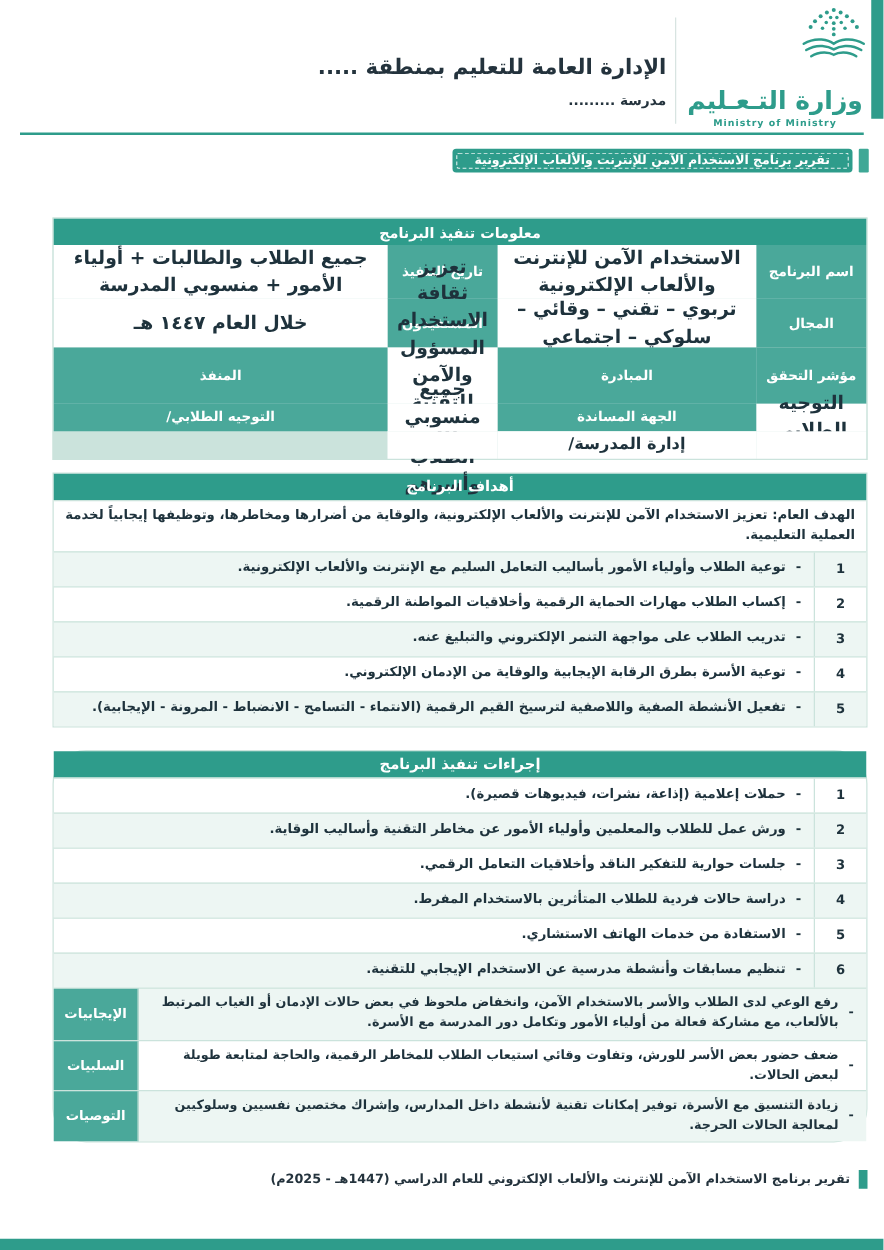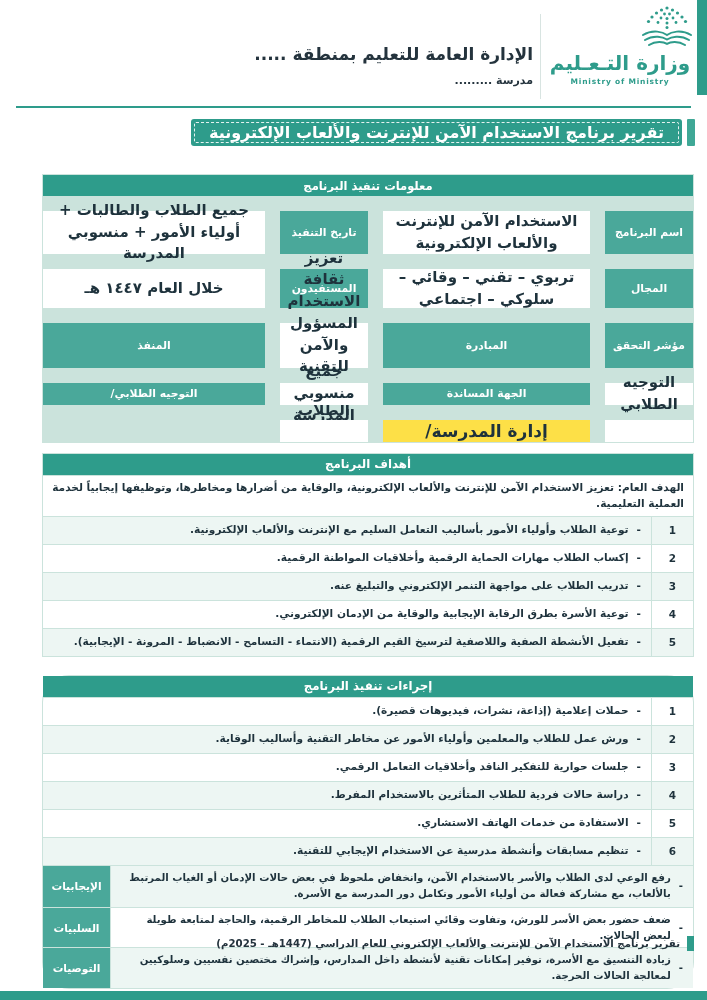--- a/index.html
+++ b/index.html
@@ -6,44 +6,44 @@
   html,body { background:#ffffff; }
   .page {
     position:relative; width:707px; height:1000px; margin:0 auto;
     background:#fff; direction:rtl; overflow:hidden;
     font-family:"DejaVu Sans", sans-serif; color:#1E323C;
   }
   
   .corner-bar { position:absolute; top:0; right:0; width:10px; height:95px; background:#2E9C8B; }
   .logo-block { position:absolute; top:5px; right:12px; width:150px; text-align:center; }
   .emblem-wrap { text-align:right; padding-left:22px; }
-  .logo-wordmark { font-size:20px; font-weight:bold; color:#2E9C8B; line-height:1.1; margin-top:1px; white-space:nowrap; }
+  .logo-wordmark { font-size:20px; font-weight:bold; color:#2E9C8B; line-height:1.1; margin-top:18px; white-space:nowrap; }
   .logo-english { font-size:7.5px; font-weight:600; color:#2E9C8B; letter-spacing:.8px; direction:ltr; margin-top:3px; }
   .header-divider { position:absolute; top:14px; right:166px; width:1px; height:85px; background:#d8e4e1; }
   .org-block { position:absolute; top:44px; right:174px; text-align:right; }
   .org-line1 { font-size:17px; font-weight:bold; color:#24333d; white-space:nowrap; }
   .org-line2 { font-size:11px; font-weight:bold; color:#24333d; margin-top:10px; }
   .top-rule { position:absolute; top:106px; right:16px; left:16px; height:2px; background:#2E9C8B; }
   
   .title-row { position:absolute; top:119px; right:12px; display:flex; align-items:stretch; gap:5px; }
   .title-accent { width:8px; background:#3FA896; border-radius:1px; }
   .title-banner { background:#2E9C8B; border-radius:3px; padding:3px; }
   .title-inner { border:1.6px dashed rgba(255,255,255,.88); border-radius:2px; padding:0 14px;
-                 color:#fff; font-weight:bold; font-size:16px; white-space:nowrap; }
+                 color:#fff; font-weight:bold; font-size:10px; white-space:nowrap; }
   
   .content { position:absolute; top:174px; right:13px; left:42px; }
   
   .t1 { display:grid; grid-template-columns:88px 207px 88px 1fr;
         grid-template-rows:21px 43px 39px 45px 22px 22px;
-        gap:15px; background:#CBE3DC; border:1px solid #CBE3DC; }
+        gap:0; background:#CBE3DC; border:1px solid #CBE3DC; }
   .thead { grid-column:1 / -1; background:#2E9C8B; color:#fff; font-weight:bold; font-size:11.5px;
            display:flex; align-items:center; justify-content:center; }
   .cell { display:flex; align-items:center; justify-content:center; text-align:center; padding:2px 5px; line-height:1.45; }
   .lbl { background:#4AA89A; color:#fff; font-weight:bold; font-size:10.8px; }
-  .lblsoft { background:#fde047; color:#1E323C; font-weight:bold; font-size:17px; }
+  .lblsoft { background:#ffffff; color:#1E323C; font-weight:bold; font-size:13px; }
   .val { background:#fff; color:#1E323C; font-weight:bold; font-size:15px; }
   
   .sec { border:1px solid #CBE3DC; margin-top:10px; background:#fff; }
   .sec-proc { margin-top:18px;border-radius:27px; }
   .sec-head { background:#2E9C8B; color:#fff; font-weight:bold; font-size:11.8px; text-align:center; padding:3px 15px 4px; }
   .general-row { padding:4px 9px; font-size:10.6px; font-weight:bold; line-height:1.5; border-top:1px solid #CBE3DC; }
   .num-row { display:grid; grid-template-columns:42px 1fr; border-top:1px solid #CBE3DC; min-height:28px; }
   .num-cell { display:flex; align-items:center; justify-content:center; font-size:10.5px; font-weight:bold;
               border-left:1px solid #CBE3DC; }
   .num-text { display:flex; align-items:center; gap:8px; padding:3px 10px; font-size:10.6px; font-weight:bold; line-height:1.5; }

